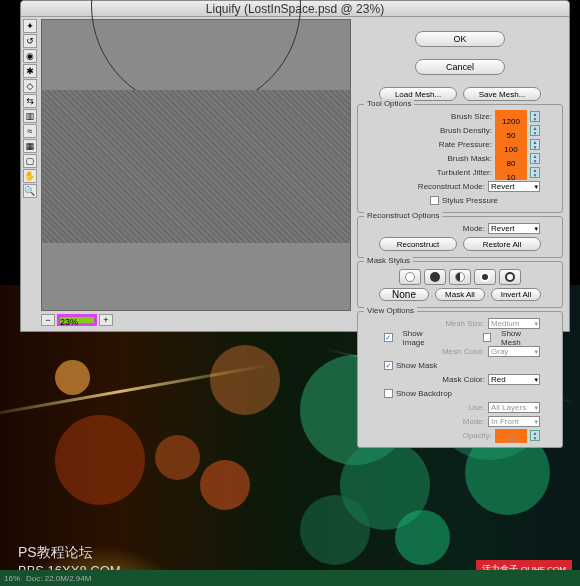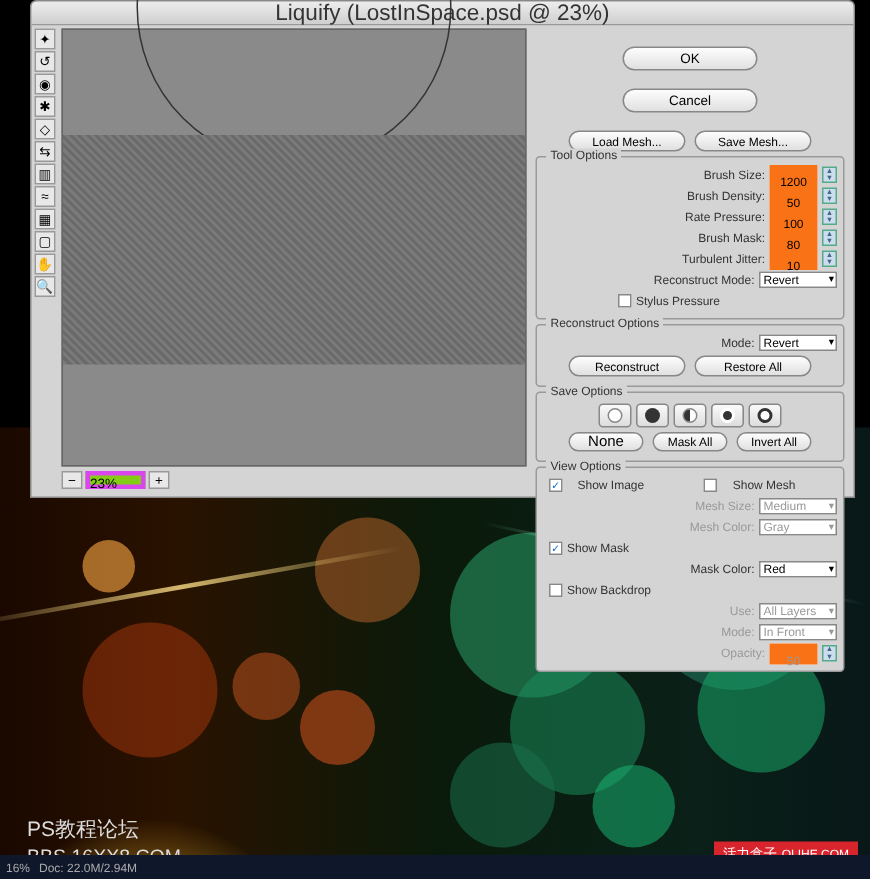--- a/index.html
+++ b/index.html
@@ -1,53 +1,53 @@
 <!DOCTYPE html>
 <html><head>
 <meta charset="utf-8">
 <style>
 *{margin:0;padding:0;box-sizing:border-box;font-family:"Lucida Grande",Arial,sans-serif;font-size:9px}
 body{width:580px;height:586px;background:#000;position:relative;overflow:hidden}
 .dialog{position:absolute;top:0;left:20px;width:550px;height:332px;background:#d4d4d4;border:1px solid #888;border-radius:4px 4px 0 0}
-.titlebar{height:16px;background:linear-gradient(#ededed,#cfcfcf);border-bottom:1px solid #999;text-align:center;line-height:16px;font-size:15px;color:#333;border-radius:4px 4px 0 0}
+.titlebar{height:16px;background:linear-gradient(#ededed,#cfcfcf);border-bottom:1px solid #999;text-align:center;line-height:16px;font-size:12px;color:#333;border-radius:4px 4px 0 0}
 .toolcol{position:absolute;left:2px;top:18px;width:16px}
 .tbtn{width:14px;height:14px;background:#e8e8e8;border:1px solid #999;margin-bottom:1px;display:flex;align-items:center;justify-content:center}
 .canvas-area{position:absolute;left:20px;top:18px;width:310px;height:292px;background:#7a7a7a;border:1px solid #666}
 .canvas-top{position:absolute;top:0;left:0;right:0;height:70px;background:#8a8a8a}
 .canvas-arc{position:absolute;top:-120px;left:50%;transform:translateX(-50%);width:210px;height:210px;border:1px solid #333;border-radius:50%}
 .canvas-mid{position:absolute;top:70px;left:0;right:0;height:155px;background:repeating-linear-gradient(45deg,#6a6a6a 0 2px,#7a7a7a 2px 4px)}
 .canvas-bot{position:absolute;bottom:0;left:0;right:0;height:67px;background:#8a8a8a}
 .zoom-row{position:absolute;left:20px;bottom:4px;width:310px;height:14px;display:flex;align-items:center;gap:2px}
 .zbtn{width:14px;height:12px;background:#e8e8e8;border:1px solid #999;text-align:center;line-height:10px}
 .zval{width:40px;height:12px;background:#84cc16;border:3px solid #d946ef;text-align:left;line-height:10px}
 .panel{position:absolute;right:6px;top:18px;width:206px}
 .btn{height:16px;background:linear-gradient(#fdfdfd,#e0e0e0);border:1px solid #888;border-radius:8px;display:flex;align-items:center;justify-content:center;font-size:9px}
 .btn.wide{width:90px;margin:12px auto}
 .btn-row{display:flex;gap:6px;justify-content:center;margin:2px 0}
 .btn.half{width:78px;height:14px;font-size:8px}
 .group{border:1px solid #999;border-radius:3px;margin:3px 0;padding:4px 4px 4px 4px;position:relative;background:#d4d4d4}
 .group-title{position:absolute;top:-6px;left:6px;background:#d4d4d4;padding:0 3px;font-size:8px;color:#333}
-.frow{display:flex;align-items:center;justify-content:flex-end;gap:3px;margin:1px 0;height:13px}
+.frow{display:flex;align-items:center;justify-content:flex-end;gap:3px;margin:1px 18px;height:13px}
 .flabel{font-size:8px;color:#333;text-align:right;flex:1}
 .finput{width:32px;height:11px;background:#fff;border:7px solid #f97316;font-size:8px;text-align:center;line-height:9px}
 .fsel{width:52px;height:11px;background:#fff;border:1px solid #888;font-size:8px;line-height:9px;padding-left:2px;position:relative}
 .fsel::after{content:"▾";position:absolute;right:1px;font-size:7px}
 .stepper{width:10px;height:11px;background:#cde;border:1px solid #5a8;display:flex;flex-direction:column}
 .stepper div{flex:1;text-align:center;font-size:5px;line-height:4px;color:#468}
 .chk{width:9px;height:9px;border:1px solid #888;background:#fff;display:inline-flex;align-items:center;justify-content:center;font-size:7px;color:#06c}
 .mask-btns{display:flex;gap:3px;justify-content:center;margin:3px 0}
 .mbtn{width:22px;height:16px;background:linear-gradient(#fafafa,#ddd);border:1px solid #888;border-radius:3px;display:flex;align-items:center;justify-content:center;position:relative}
 .mbtn .circ{width:10px;height:10px;border-radius:50%}
 .artwork{position:absolute;top:285px;left:0;width:580px;height:285px;background:radial-gradient(circle at 100px 370px,#ffcc33 0%,transparent 18%),radial-gradient(circle at 350px 380px,#fff 0%,transparent 10%),radial-gradient(circle at 450px 380px,#aaffcc 0%,transparent 12%),linear-gradient(90deg,#1a0800 0%,#2a1200 20%,#0a1a0a 50%,#0a2018 80%,#081818 100%)}
 .bokeh{position:absolute;border-radius:50%;opacity:0.55}
 .watermark1{position:absolute;left:18px;bottom:24px;color:#ddd;font-size:14px;font-family:"Microsoft YaHei",sans-serif}
 .watermark2{position:absolute;left:18px;bottom:8px;color:#ddd;font-size:13px;font-family:Arial}
 .watermark3{position:absolute;right:8px;bottom:8px;color:#fff;font-size:11px;font-family:"Microsoft YaHei",sans-serif;background:#d8252d;padding:2px 6px}
 .sm{font-size:8px;color:#333}
-.bottom-bar{position:absolute;bottom:0;left:0;width:580px;height:16px;background:#0f172a;display:flex;align-items:center;gap:6px;padding-left:4px}
+.bottom-bar{position:absolute;bottom:0;left:0;width:580px;height:16px;background:#14532d;display:flex;align-items:center;gap:6px;padding-left:4px}
 .bottom-bar span{color:#aaa;font-size:8px}
 </style>
 </head>
 <body>
 
 <div class="artwork">
   <div class="bokeh" style="width:110px;height:110px;background:#2aa06a;left:300px;top:70px"></div>
   <div class="bokeh" style="width:120px;height:120px;background:#2a9a7a;left:430px;top:55px;opacity:0.4"></div>
   <div class="bokeh" style="width:70px;height:70px;background:#d07030;left:210px;top:60px;opacity:0.45"></div>
   <div class="bokeh" style="width:90px;height:90px;background:#1a8a5a;left:340px;top:155px"></div>
@@ -160,21 +160,21 @@
           <span class="flabel">Mode:</span>
           <div class="fsel">Revert</div>
         </div>
       <div class="btn-row">
         <div class="btn half">Reconstruct</div>
         <div class="btn half">Restore All</div>
       </div>
     </div>
 
     <div class="group">
-      <span class="group-title">Save Options</span>
+      <span class="group-title">Mask Stylus</span>
       <div class="mask-btns">
         <div class="mbtn">
             <div class="circ" style="background:#fff;border:1px solid #888"></div>
           </div>
         <div class="mbtn">
             <div class="circ" style="background:#333"></div>
           </div>
         <div class="mbtn">
             <div class="circ" style="background:linear-gradient(90deg,#333 50%,#fff 50%);border:1px solid #888"></div>
           </div>
@@ -187,32 +187,32 @@
       </div>
       <div class="btn-row">
         <div class="btn" style="width:50px;height:13px;font-size:10px">None</div>
         <div class="btn" style="width:50px;height:13px;font-size:8px">Mask All</div>
         <div class="btn" style="width:50px;height:13px;font-size:8px">Invert All</div>
       </div>
     </div>
 
     <div class="group">
       <span class="group-title">View Options</span>
+      <div class="frow">
+          <span class="flabel" style="color:#999">Mesh Size:</span>
+          <div class="fsel" style="color:#999">Medium</div>
+        </div>
       <div class="frow" style="justify-content:flex-start;gap:10px;padding-left:4px">
         <span class="chk">✓</span>
           <span class="sm">Show Image</span>
         <span style="width:20px"></span>
         <span class="chk"></span>
           <span class="sm">Show Mesh</span>
       </div>
       <div class="frow">
-          <span class="flabel" style="color:#999">Mesh Size:</span>
-          <div class="fsel" style="color:#999">Medium</div>
-        </div>
-      <div class="frow">
           <span class="flabel" style="color:#999">Mesh Color:</span>
           <div class="fsel" style="color:#999">Gray</div>
         </div>
       <div class="frow" style="justify-content:flex-start;padding-left:4px">
           <span class="chk">✓</span>
           <span class="sm">Show Mask</span>
         </div>
       <div class="frow">
           <span class="flabel">Mask Color:</span>
           <div class="fsel">Red</div>

